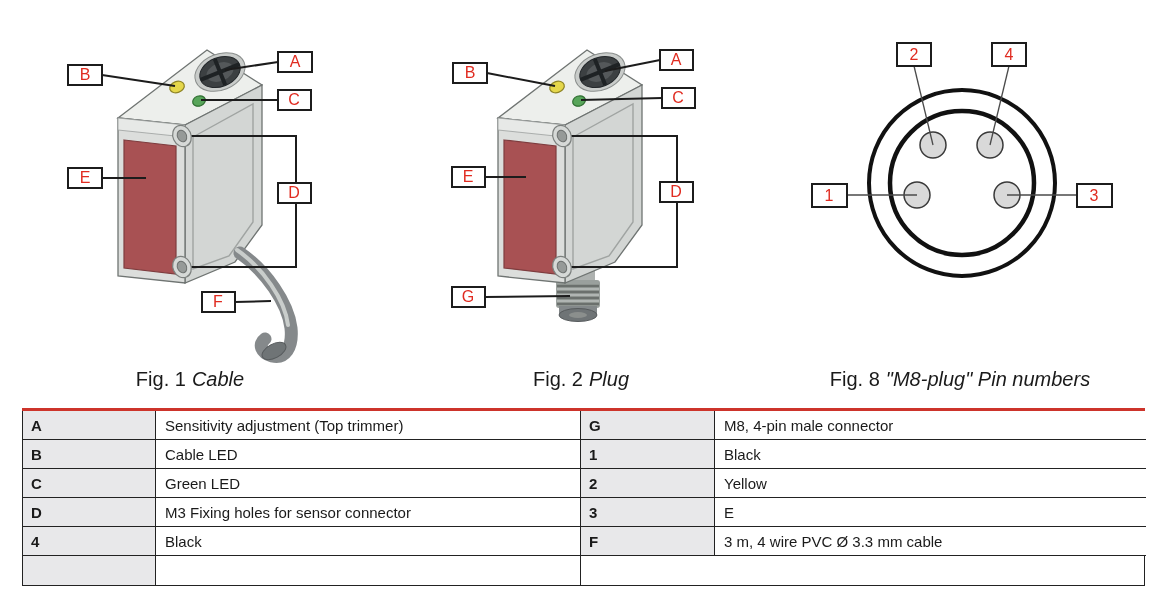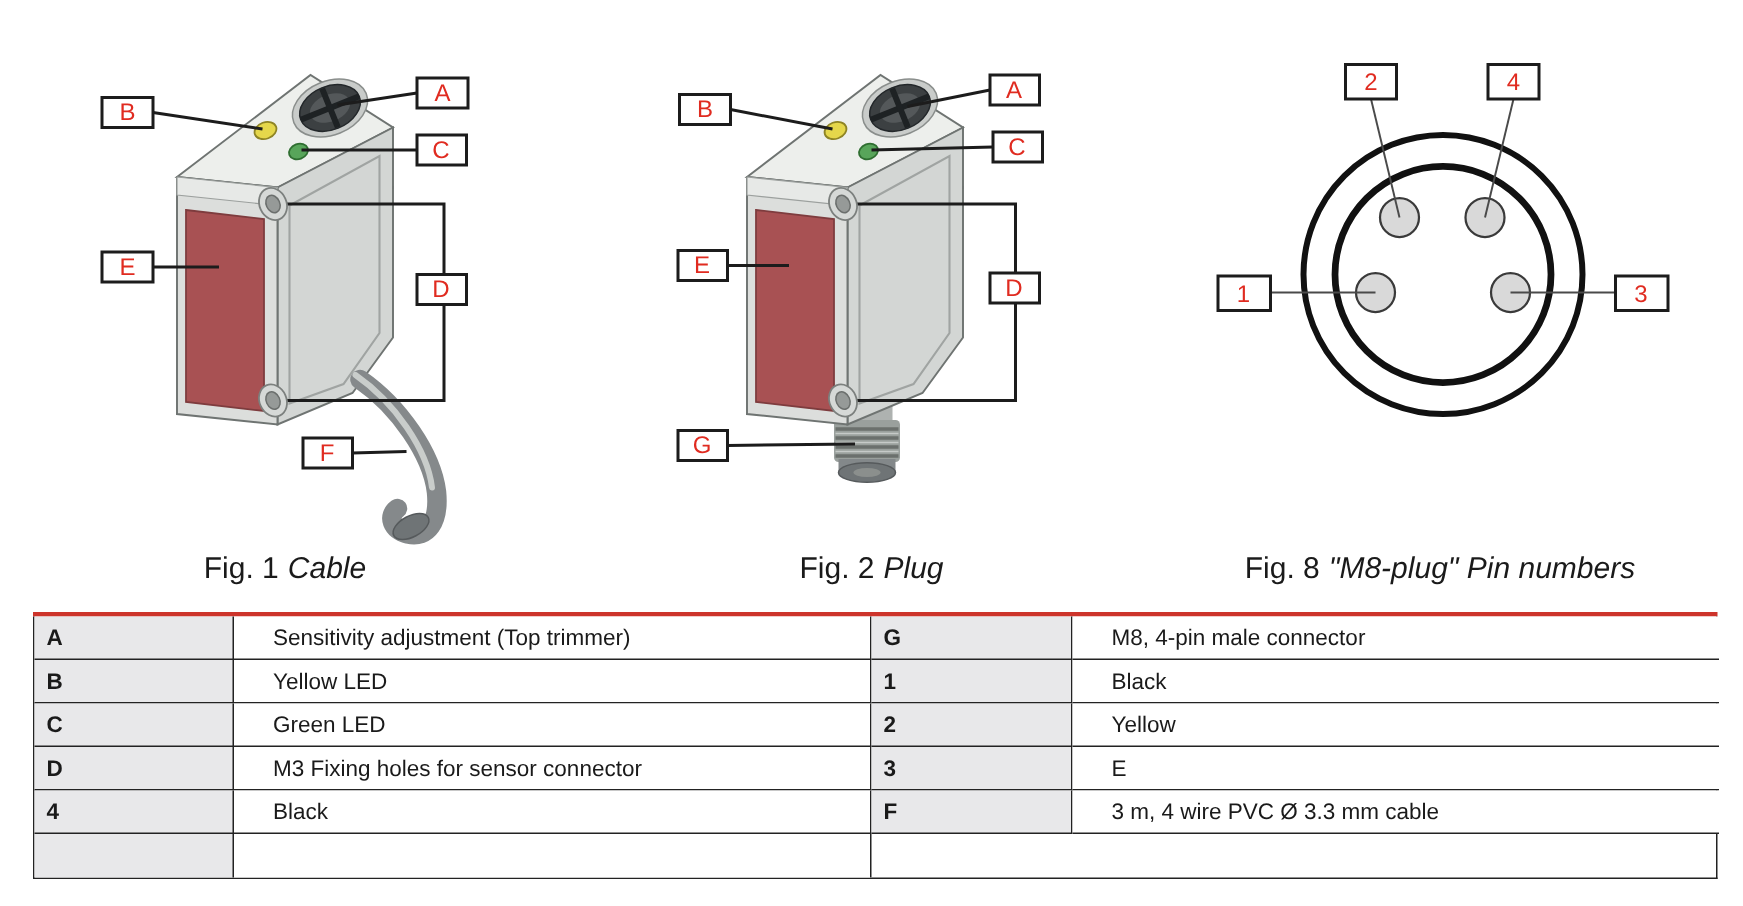--- a/index.html
+++ b/index.html
@@ -28,21 +28,21 @@
   .tbl-grid>div{
     display:flex;align-items:center;box-sizing:border-box;
     border-right:1px solid #222;border-bottom:1px solid #222;
     font-size:15px;padding:0 8px;overflow:hidden;white-space:nowrap;
   }
   .tbl-grid>div:nth-child(4n){border-right:none;}
   .tbl-grid>div:nth-child(n+21){border-bottom:none;}
   .tbl-grid>div:nth-child(4n+1),
   .tbl-grid>div:nth-child(4n+3){background:#e8e8ea;font-weight:700;}
   .tbl-grid>div:nth-child(4n+2),
-  .tbl-grid>div:nth-child(4n){padding-left:26px;background:#ffffff;}
+  .tbl-grid>div:nth-child(4n){padding-left:9px;background:#ffffff;}
 </style>
 </head>
 <body>
 
 <svg class="fig" style="left:40px;top:40px" width="300" height="330" viewBox="0 0 300 330">
   <g>
     <polygon points="78,78 167,10 222,45 145,85" fill="#edefec" stroke="#6f7472" stroke-width="1.3"></polygon>
     <polygon points="145,85 222,45 222,185 195,222 145,243" fill="#d3d6d4" stroke="#6f7472" stroke-width="1.3"></polygon>
     <polygon points="78,78 145,85 145,243 78,236" fill="#dcdedc" stroke="#6f7472" stroke-width="1.3"></polygon>
     <polygon points="78,78 145,85 145,97 78,90" fill="#e7e9e7" stroke="#9ca09e" stroke-width="0.8"></polygon>
@@ -234,21 +234,21 @@
 
 <div class="tbl">
   <div class="tbl-redline"></div>
   <div class="tbl-grid">
     <div>A</div>
     <div>Sensitivity adjustment (Top trimmer)</div>
     <div>G</div>
     <div>M8, 4-pin male connector</div>
 
     <div>B</div>
-    <div>Yellow LED</div>
+    <div>Cable LED</div>
     <div>1</div>
     <div>Black</div>
 
     <div>C</div>
     <div>Green LED</div>
     <div>2</div>
     <div>Yellow</div>
 
     <div>D</div>
     <div>M3 Fixing holes for sensor connector</div>

